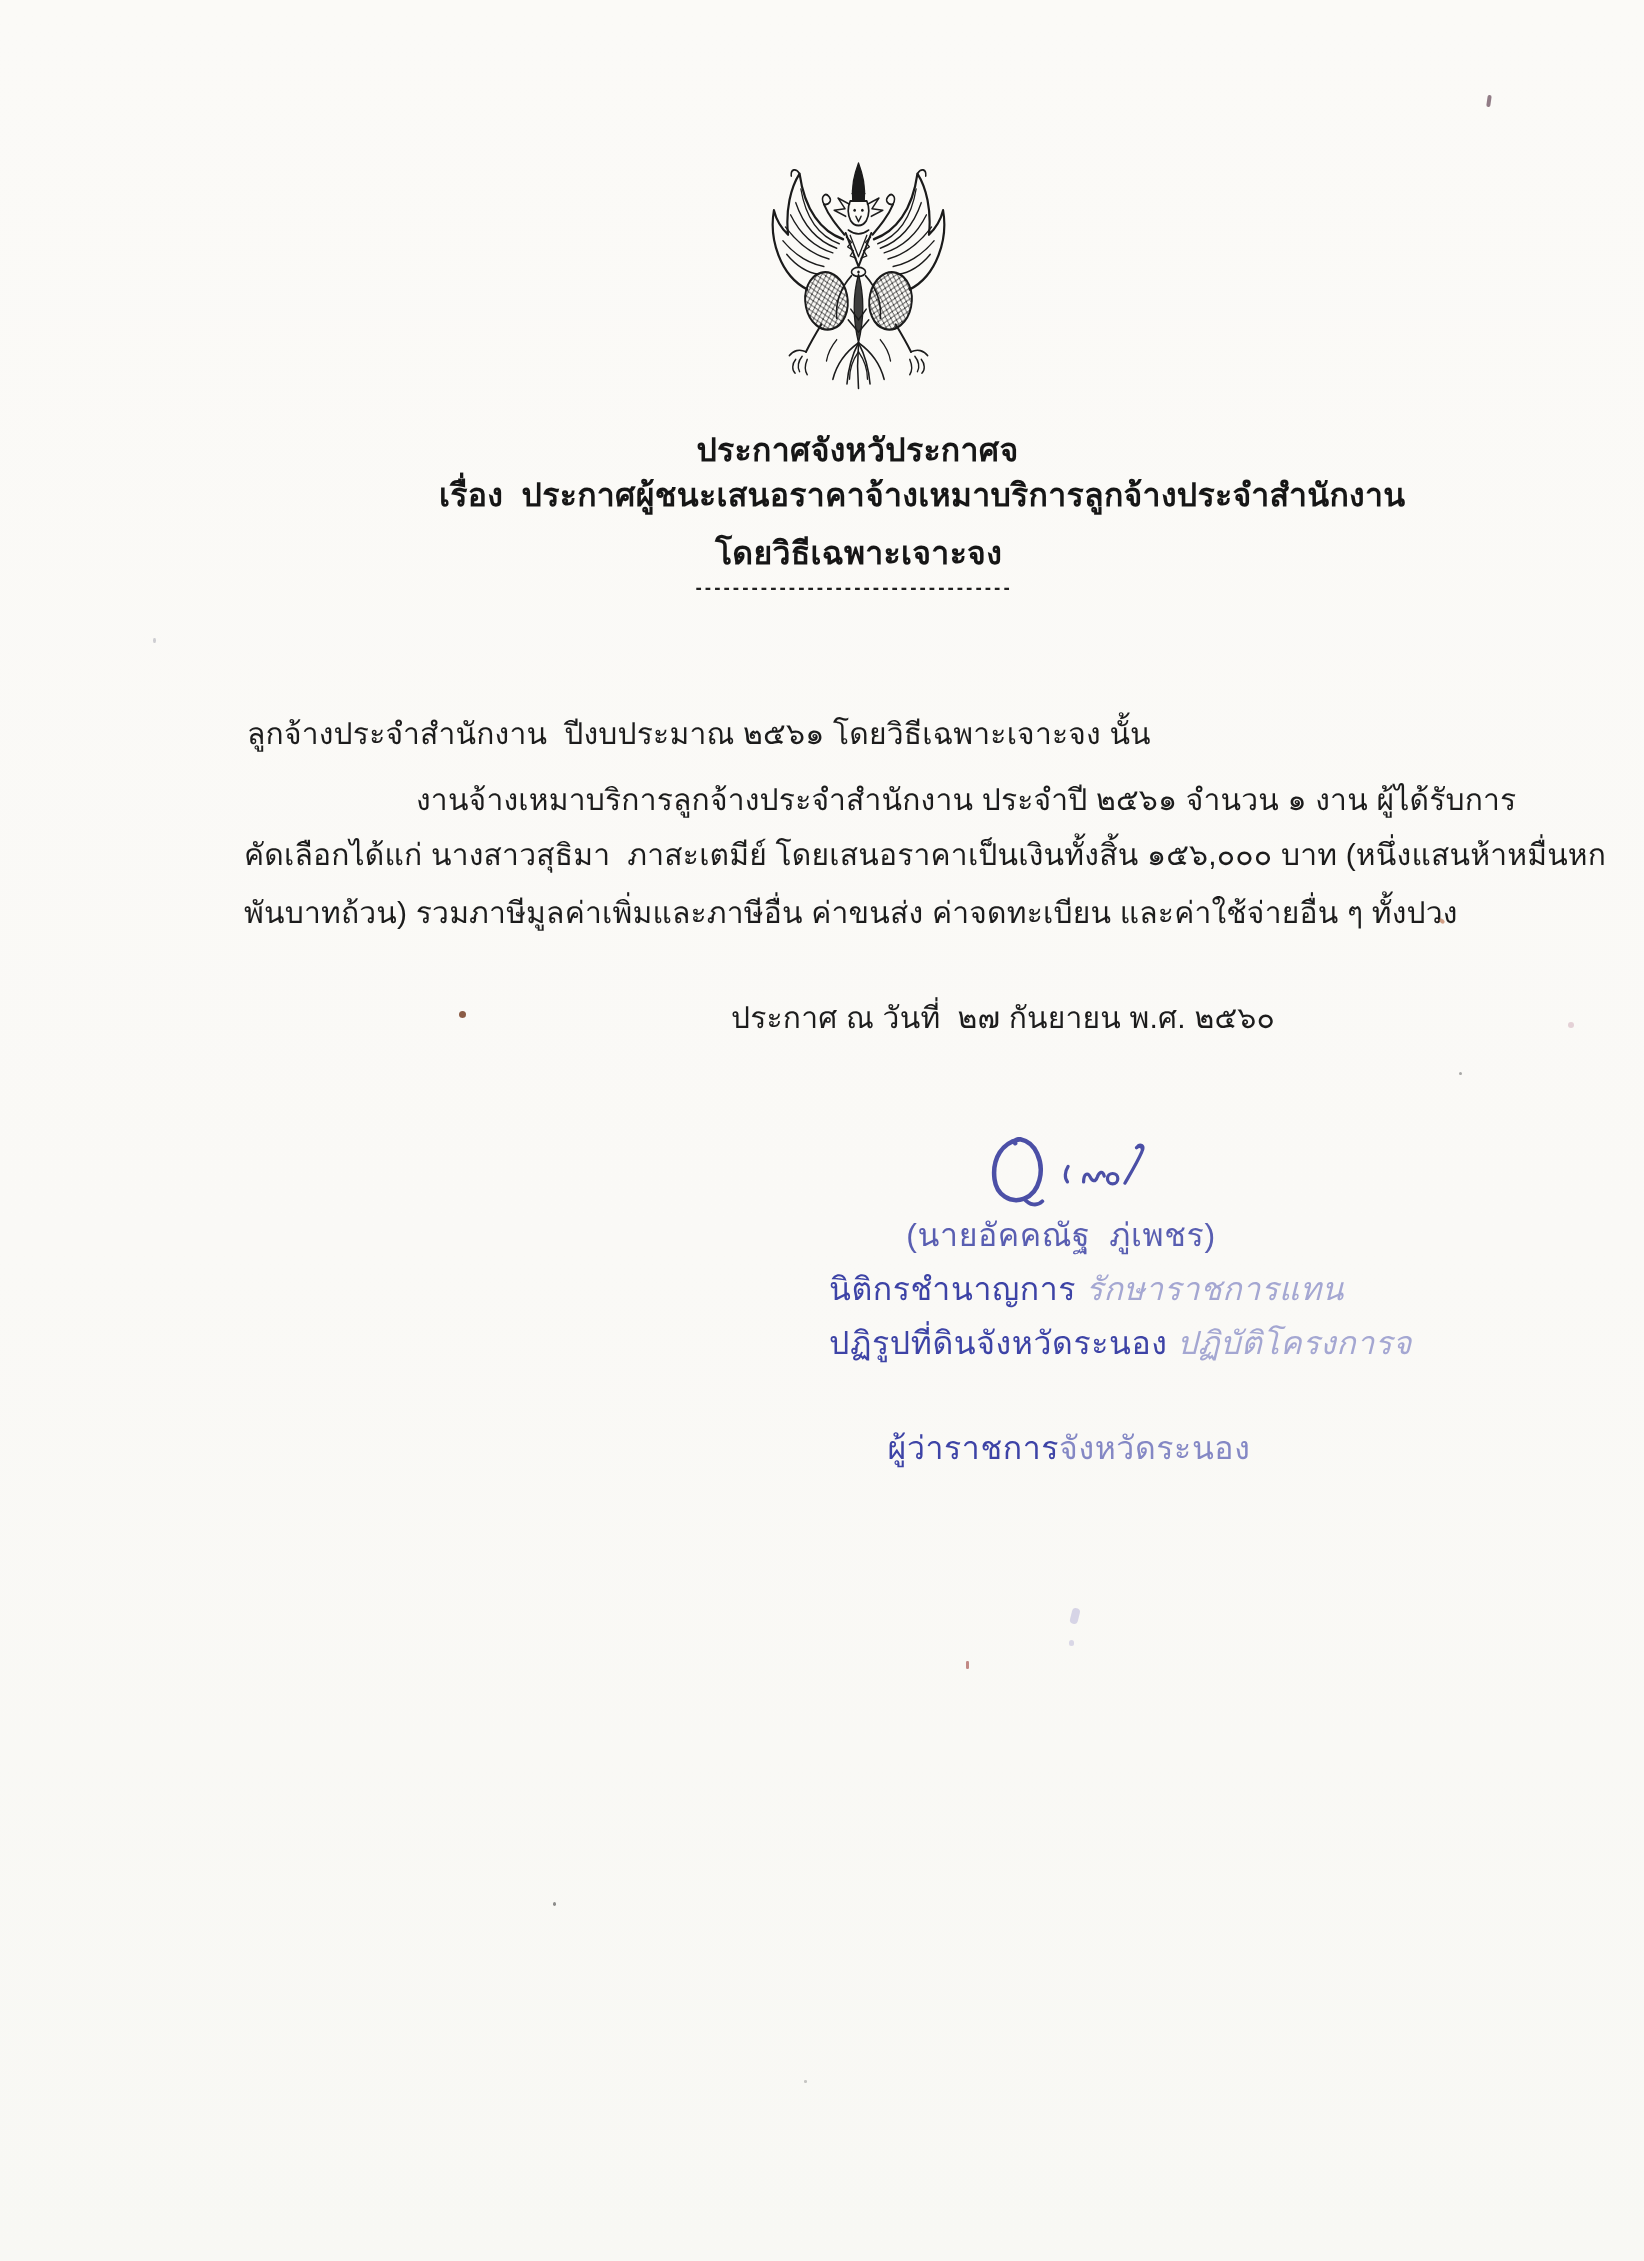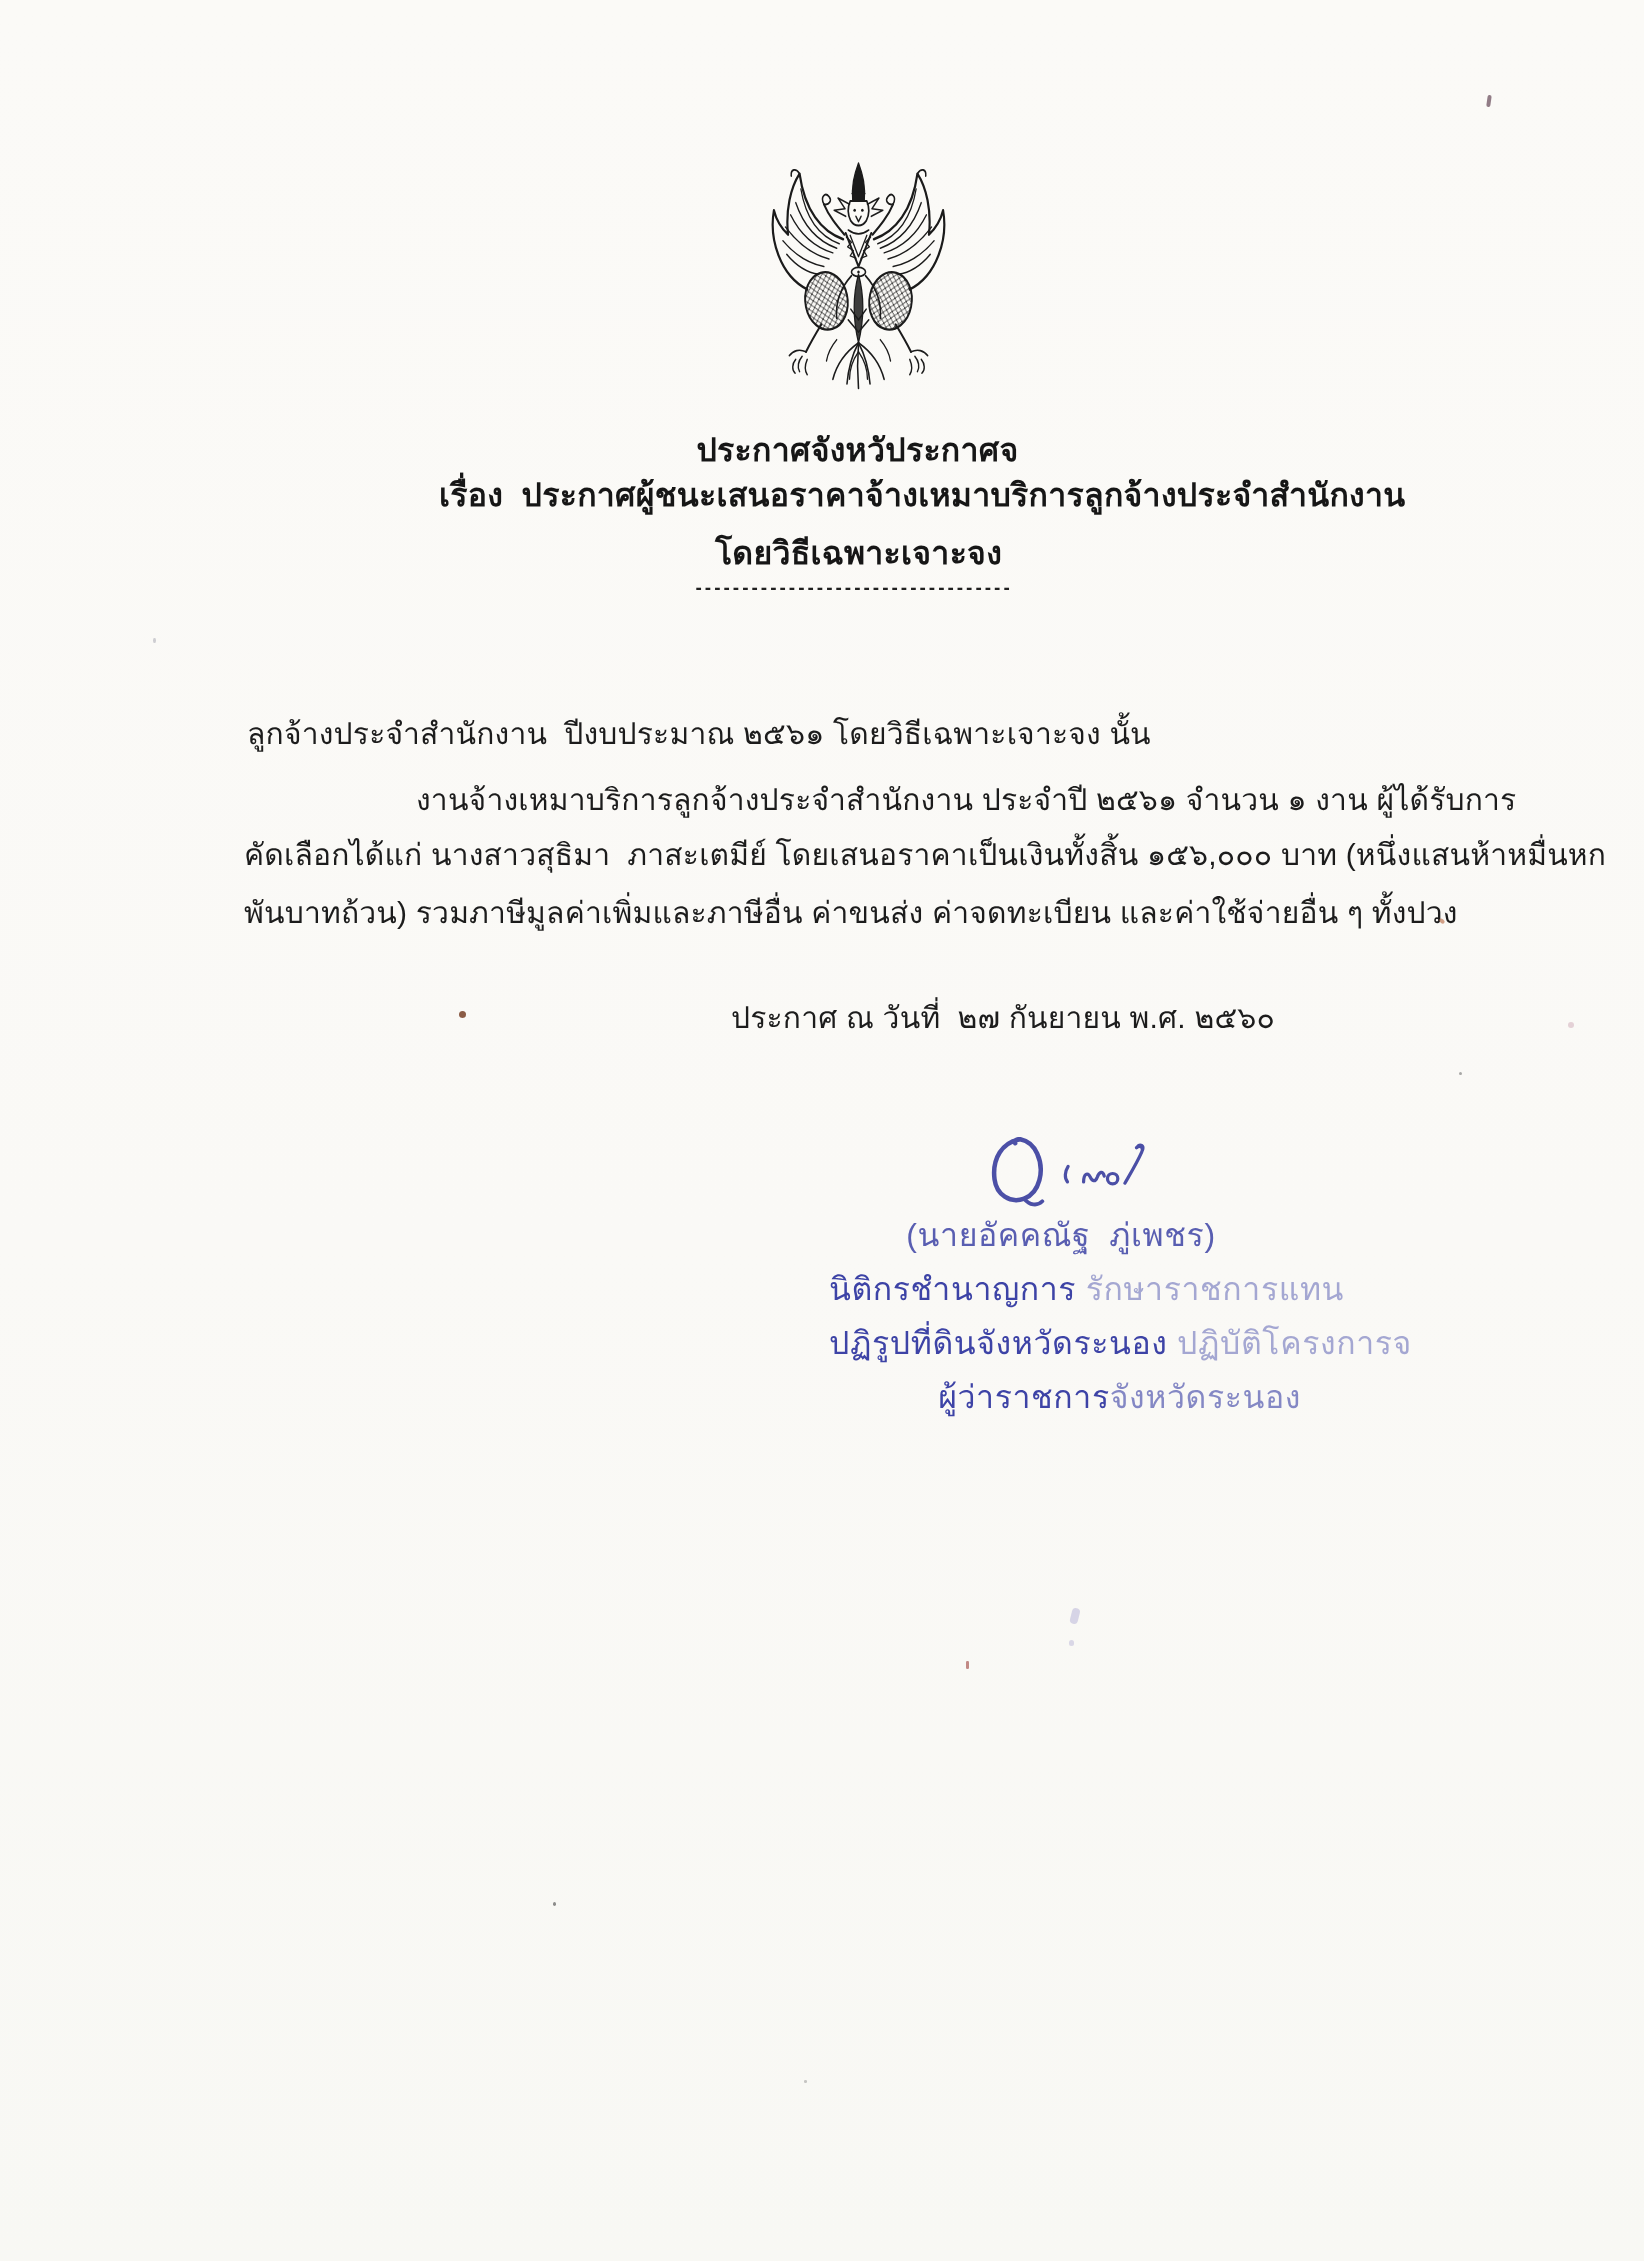--- a/index.html
+++ b/index.html
@@ -22,21 +22,21 @@
     letter-spacing:0.2px;
   }
   .dashes{
     font-family:"DejaVu Sans Mono","Liberation Mono",monospace;
     font-size:15.5px;font-weight:700;color:#202020;letter-spacing:0;
   }
   .stamp{
     color:#3d43a6;font-size:32px;letter-spacing:0.6px;
     filter:blur(0.2px);
   }
-  .stamp .faded{opacity:.45;filter:blur(0.6px);}
+  .stamp .faded{opacity:.45;filter:blur(0.6px);font-style:italic;}
   .stamp .semi{opacity:.62;filter:blur(0.4px);}
   .speck{position:absolute;border-radius:50%;}
   svg{display:block;}
 </style>
 </head>
 <body>
 
 <div id="page">
 
   <div class="abs" style="left:756px;top:138px;">
@@ -132,21 +132,21 @@
       </g>
     </svg>
   </div>
 
   <div class="abs stamp center" style="left:829px;top:1209px;width:464px;opacity:.85;">(นายอัคคณัฐ  ภู่เพชร)</div>
 
   <div class="abs stamp center" style="left:829px;top:1263px;width:464px;"><span>นิติกรชำนาญการ </span><span class="faded">รักษาราชการแทน</span></div>
 
   <div class="abs stamp center" style="left:829px;top:1317px;width:464px;"><span>ปฏิรูปที่ดินจังหวัดระนอง </span><span class="faded">ปฏิบัติโครงการจ</span></div>
 
-  <div class="abs stamp center" style="left:837px;top:1371px;width:464px;text-align:right;"><span>ผู้ว่าราชการ</span><span class="semi">จังหวัดระนอง</span></div>
+  <div class="abs stamp center" style="left:837px;top:1422px;width:464px;"><span>ผู้ว่าราชการ</span><span class="semi">จังหวัดระนอง</span></div>
 
   <div class="speck" style="left:1487px;top:95px;width:3.9px;height:11.6px;background:#6d5260;opacity:.75;transform:rotate(8deg);border-radius:1.9px;"></div>
   <div class="speck" style="left:459px;top:1011px;width:7px;height:7px;background:#7e4a33;opacity:.9;"></div>
   <div class="speck" style="left:1439px;top:919px;width:5.8px;height:3.9px;background:#c07a58;opacity:.7;transform:rotate(40deg);"></div>
   <div class="speck" style="left:1568px;top:1022px;width:5.8px;height:5.8px;background:#d9bcc4;opacity:.65;"></div>
   <div class="speck" style="left:1459px;top:1072px;width:3.2px;height:3.2px;background:#555;opacity:.5;"></div>
   <div class="speck" style="left:1071px;top:1608px;width:8.4px;height:15.5px;background:#b9b6d8;opacity:.55;transform:rotate(14deg);border-radius:3.9px;"></div>
   <div class="speck" style="left:1069px;top:1640px;width:4.5px;height:6.4px;background:#b9b6d8;opacity:.5;border-radius:2.6px;"></div>
   <div class="speck" style="left:966px;top:1661px;width:3.2px;height:7.7px;background:#9c3f3a;opacity:.6;border-radius:1.3px;"></div>
   <div class="speck" style="left:553px;top:1902px;width:3.2px;height:3.9px;background:#333;opacity:.55;"></div>

